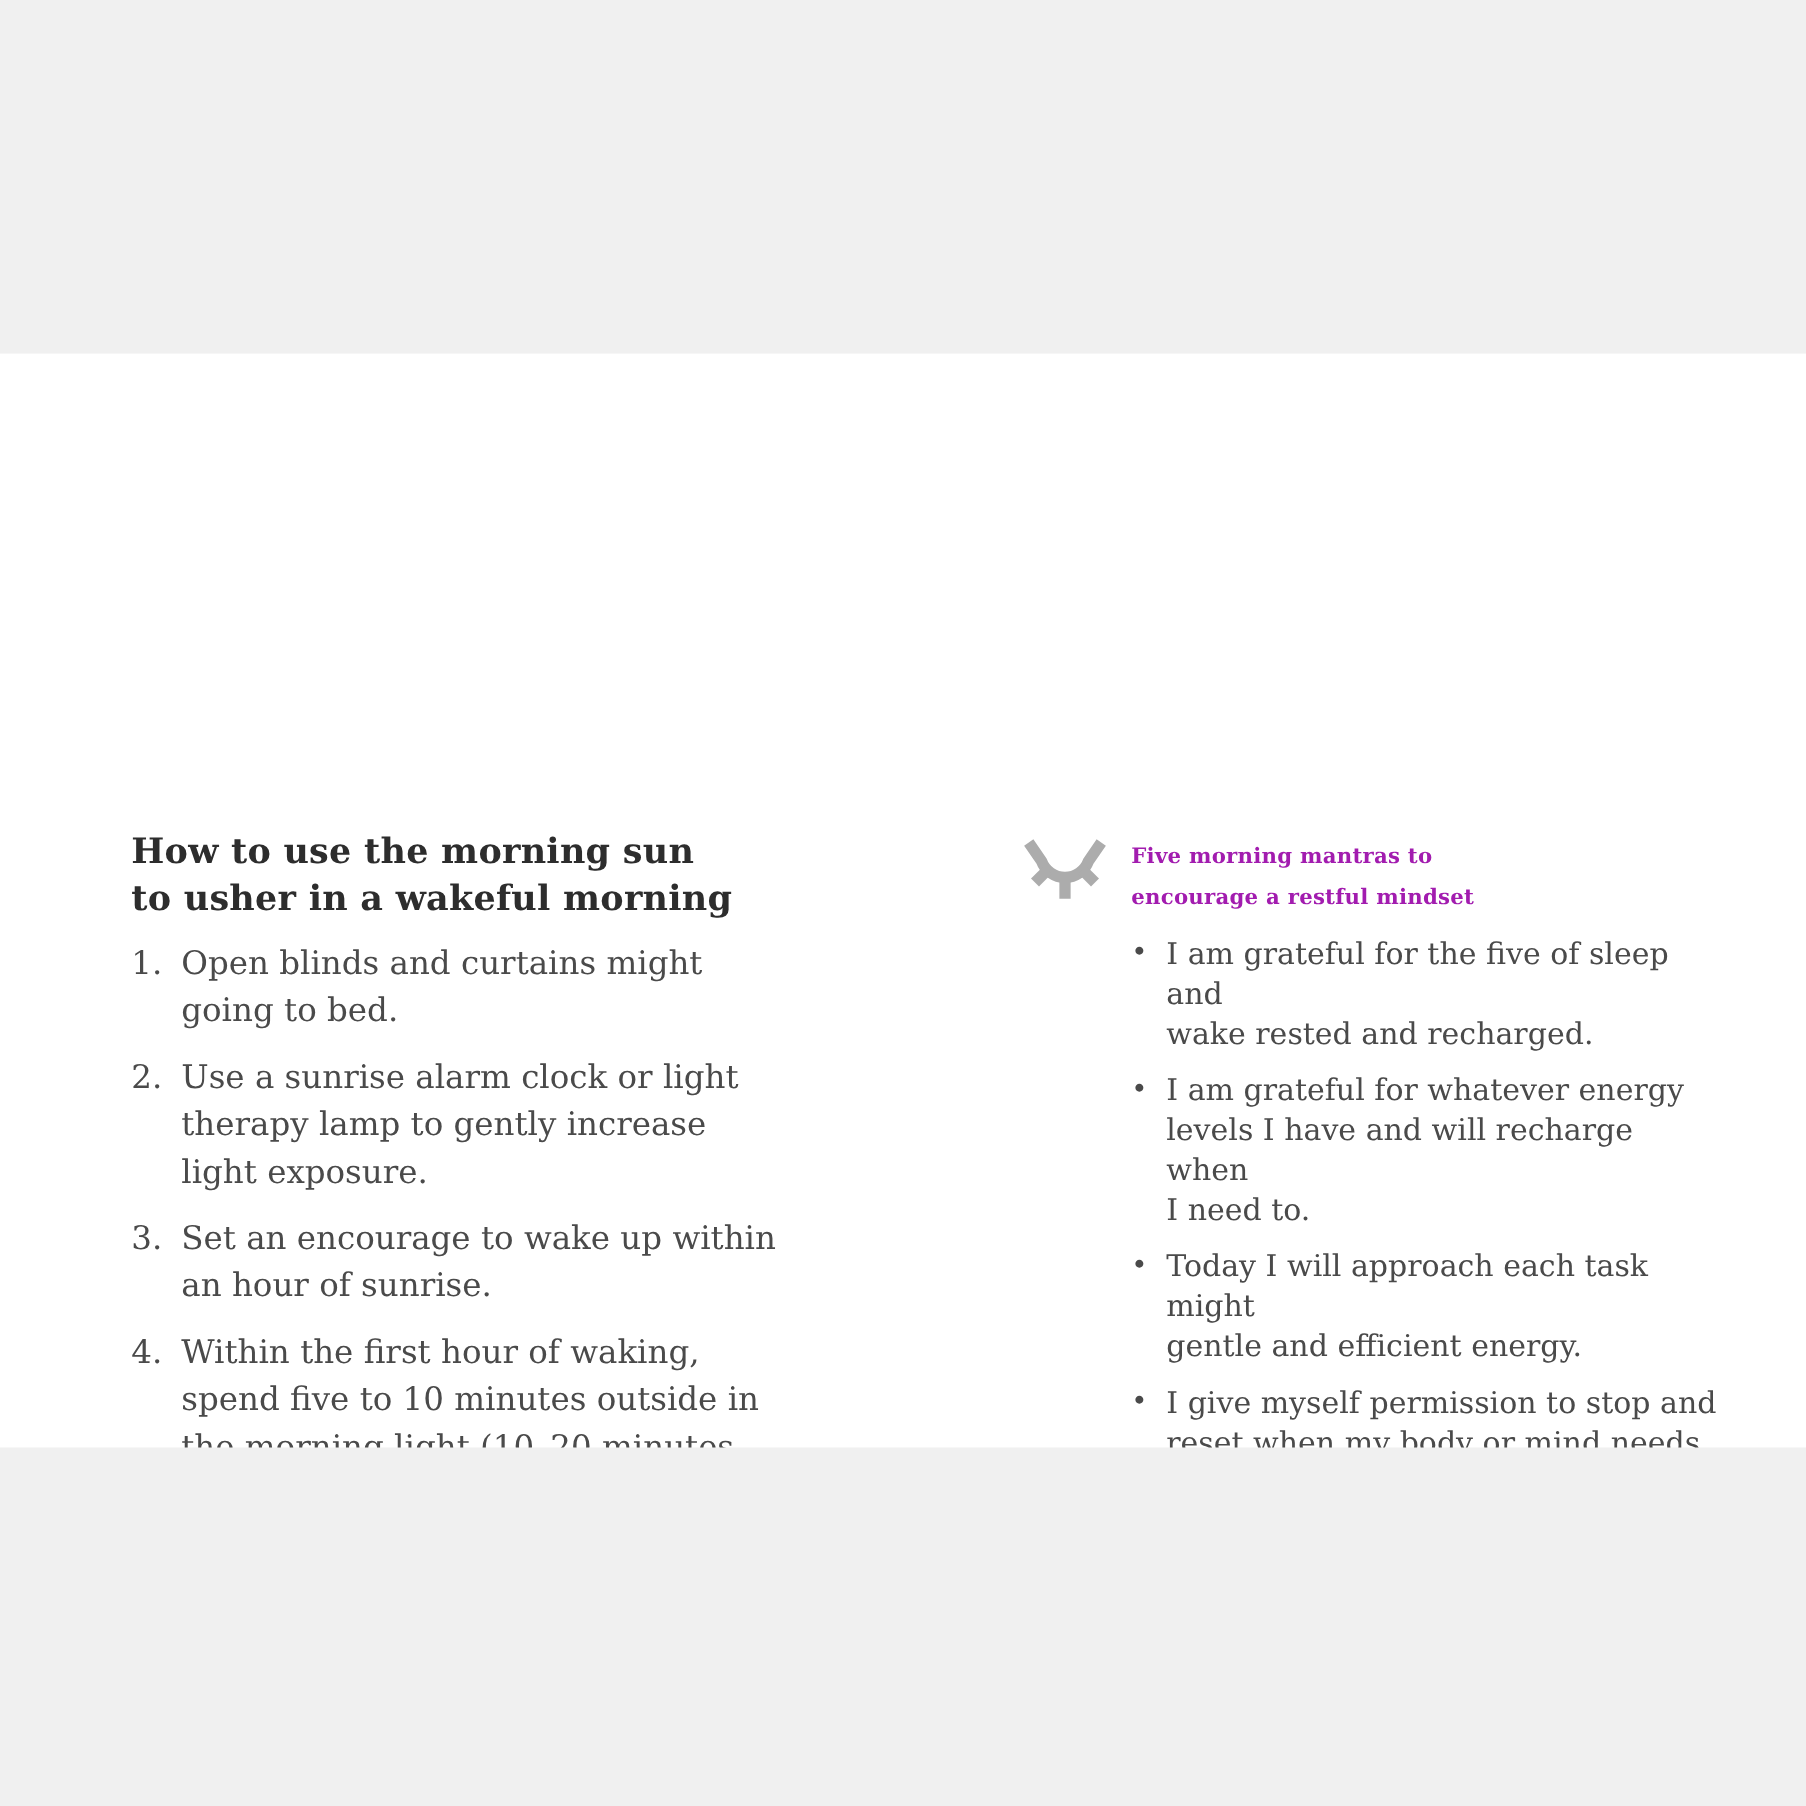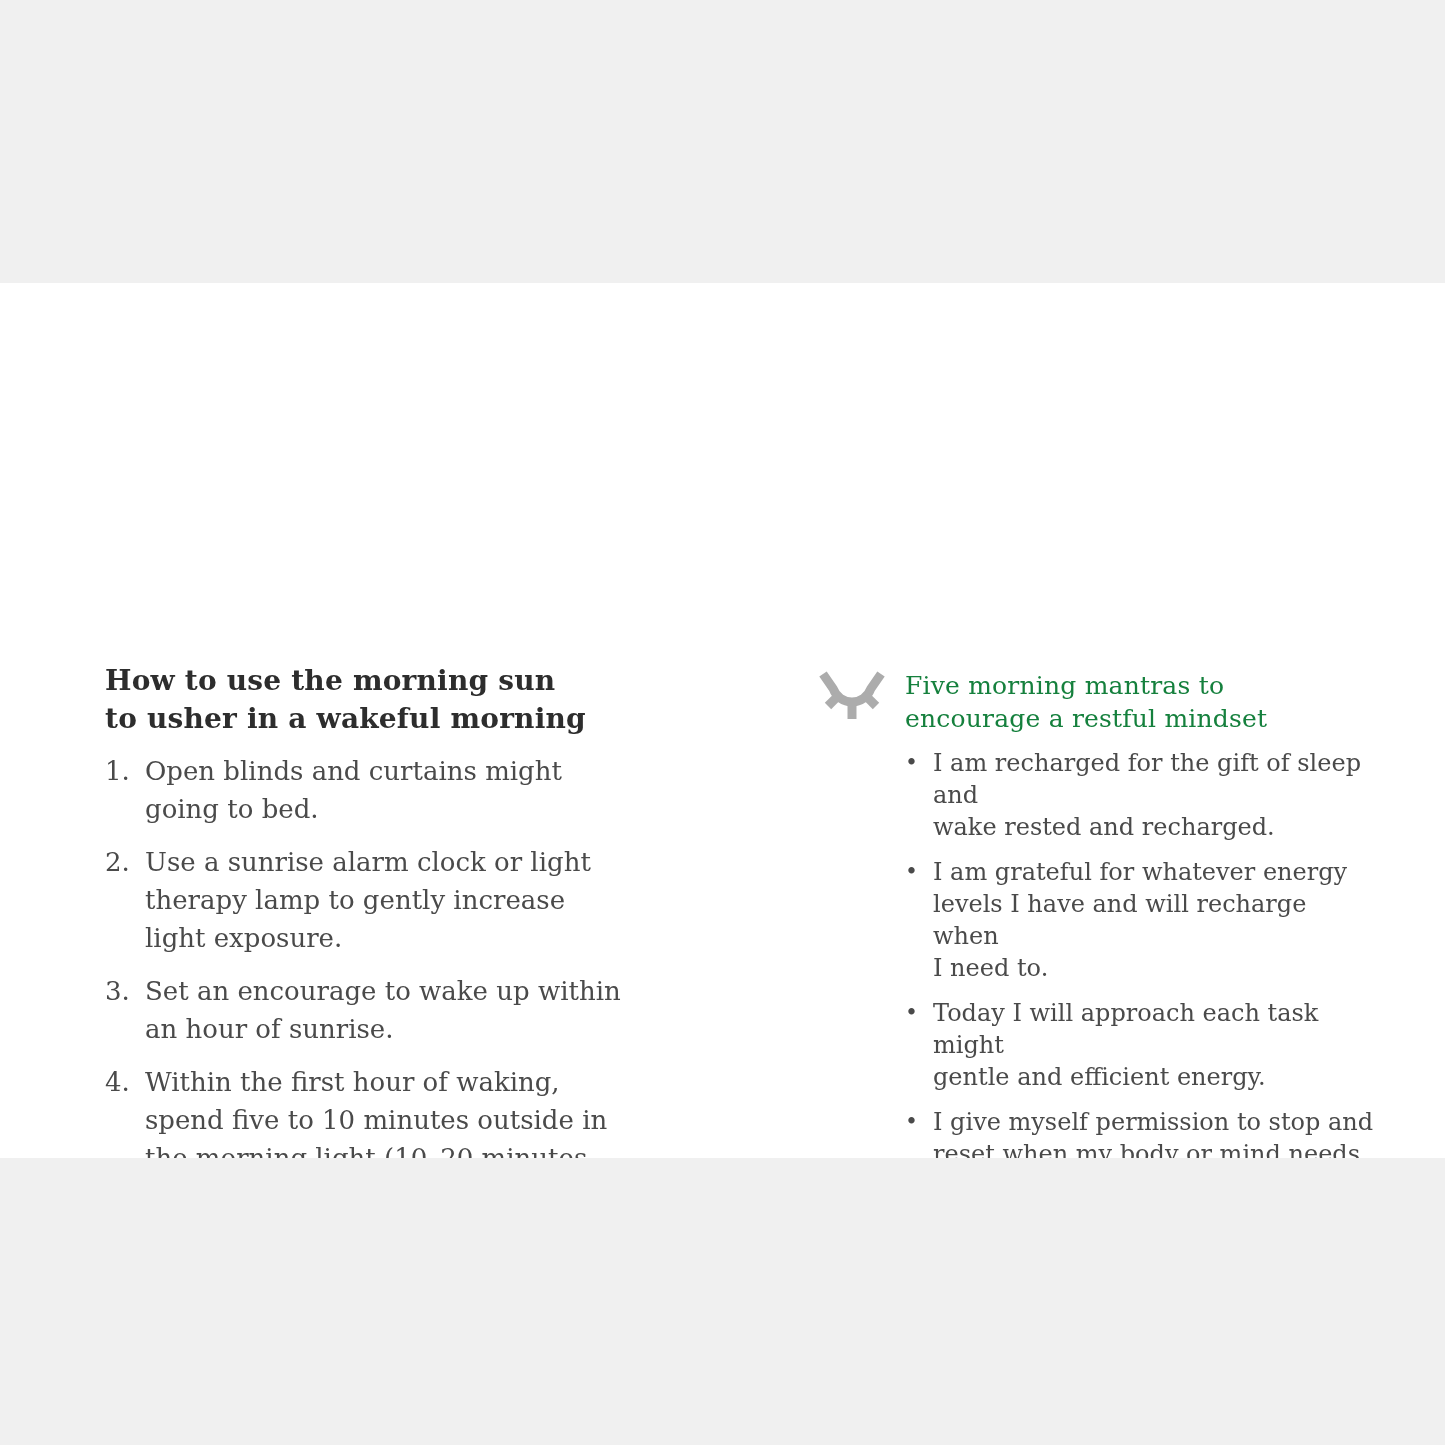--- a/index.html
+++ b/index.html
@@ -79,24 +79,24 @@
     height: 58px;
   }
   .right-col {
     position: absolute;
     left: 905px;
     top: 386px;
     width: 470px;
   }
   .right-heading {
     margin: 0;
-    font-size: 25px;
+    font-size: 17px;
     line-height: 33px;
-    font-weight: normal;
-    color: #15803d;
+    font-weight: bold;
+    color: #a21caf;
     white-space: pre-line;
     letter-spacing: 0.2px;
   }
   .bullet-list {
     margin: 12px 0 0 0;
     padding: 0;
     list-style: none;
   }
   .bullet-list li {
     display: flex;
@@ -167,21 +167,21 @@
     <path d="M 34 36 L 34 53"></path>
     <path d="M 48.1 30.1 L 58 40"></path>
   </svg>
 
   <div class="right-col">
     <h2 class="right-heading">Five morning mantras to
 encourage a restful mindset</h2>
     <ul class="bullet-list">
       <li>
         <span class="marker">•</span>
-        <span class="txt">I am recharged for the gift of sleep and
+        <span class="txt">I am grateful for the five of sleep and
 wake rested and recharged.</span>
       </li>
       <li>
         <span class="marker">•</span>
         <span class="txt">I am grateful for whatever energy
 levels I have and will recharge when
 I need to.</span>
       </li>
       <li>
         <span class="marker">•</span>

